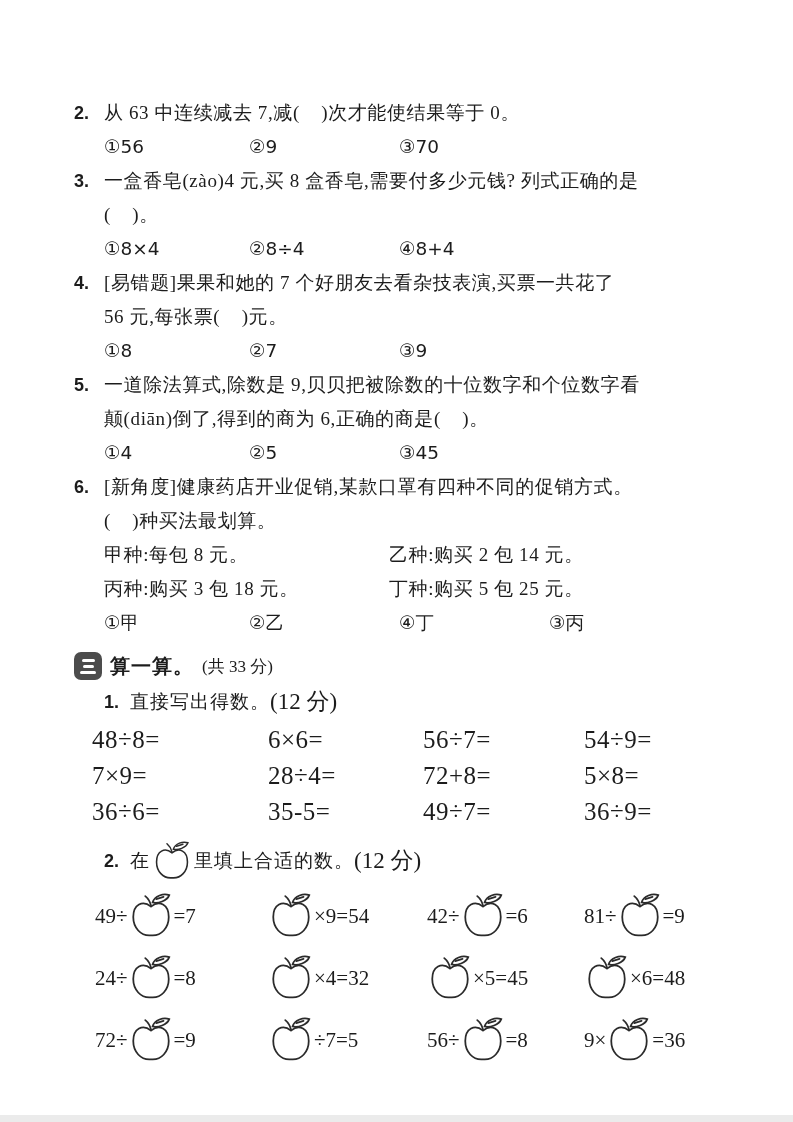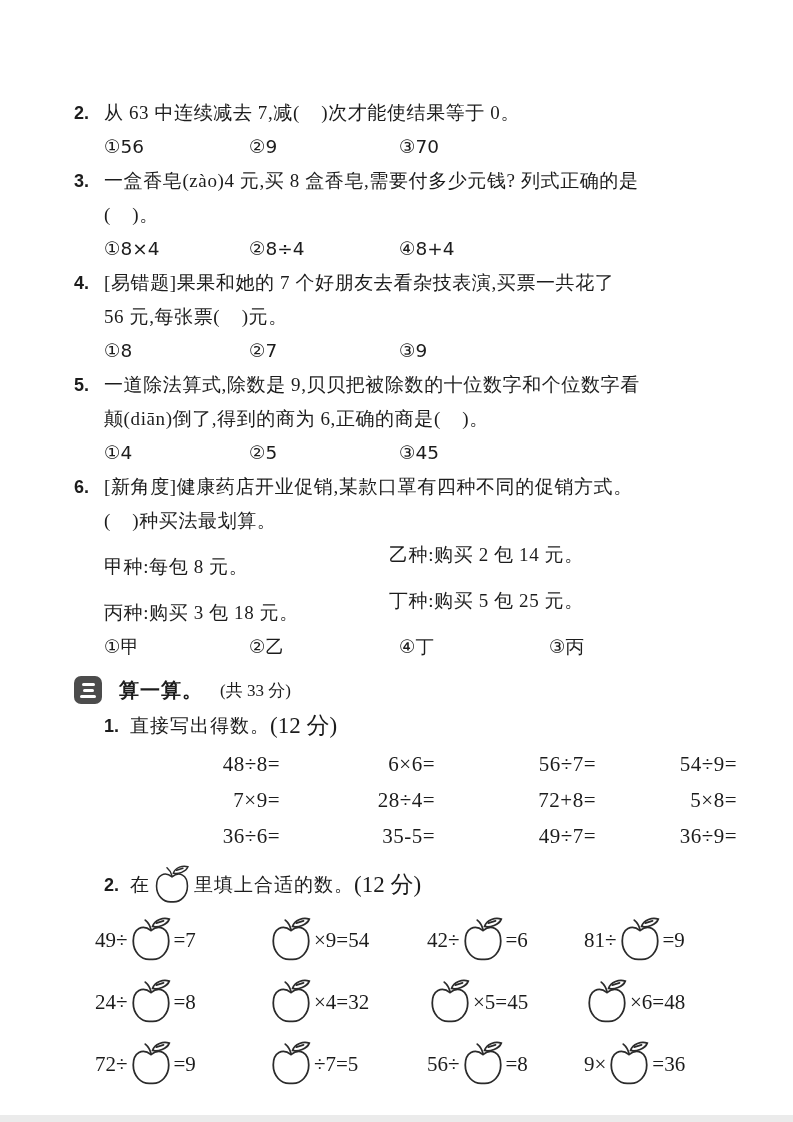--- a/index.html
+++ b/index.html
@@ -27,25 +27,25 @@
   .indent { padding-left:30px; }
   .options {
     display:grid;
     grid-template-columns:145px 150px 150px auto;
     padding-left:30px;
     line-height:34px; font-size:18.5px;
     font-family:"DejaVu Sans","Liberation Sans",sans-serif;
   }
   .option { white-space:pre; }
   .plan-row { display:flex; line-height:34px; font-size:19px; padding-left:30px; }
-  .plan-row .plan-a { width:285px; white-space:pre-wrap; letter-spacing:0.6px;margin-top:12px; }
+  .plan-row .plan-a { width:285px; white-space:pre-wrap; letter-spacing:0.6px; }
   .plan-row .plan-b { white-space:pre-wrap; letter-spacing:0.6px; }
 
   
-  .section-head { display:flex; align-items:center; gap:17px; margin-top:12px; }
+  .section-head { display:flex; align-items:center; gap:8px; margin-top:12px; }
   .section-icon {
     width:28px; height:28px; background:#4c4c4c; border-radius:7px;
     display:flex; flex-direction:column; justify-content:center; align-items:center; gap:3px;
     flex:0 0 28px;
   }
   .section-icon i { display:block; height:3px; background:#ffffff; border-radius:1.5px; }
   .section-icon i.b1 { width:13px; }
   .section-icon i.b2 { width:11px; }
   .section-icon i.b3 { width:16px; }
   .section-title {
@@ -64,24 +64,23 @@
   .sub-title {
     font-family:"Liberation Sans","DejaVu Sans",sans-serif;
     font-weight:normal; font-size:19px; letter-spacing:1px; white-space:pre-wrap;
   }
   .sub-score { font-size:23px; white-space:pre-wrap; }
 
   
   .eq-grid {
     display:grid;
     grid-template-columns:176px 155px 161px auto;
-    margin-left:30px; margin-top:2px;
-    font-size:21px; line-height:36px;
+    margin-left:18px; margin-top:2px;
+    font-size:25px; line-height:36px;
     letter-spacing:0.5px;
-    text-align:right;
   }
 
   
   .apple-head { margin-top:10px; }
   .apple-head .apple-svg { margin:0 2px; }
   .apple-grid {
     display:grid;
     grid-template-columns:173px 159px 157px auto;
     margin-left:21px; margin-top:8px;
     font-size:21px;

